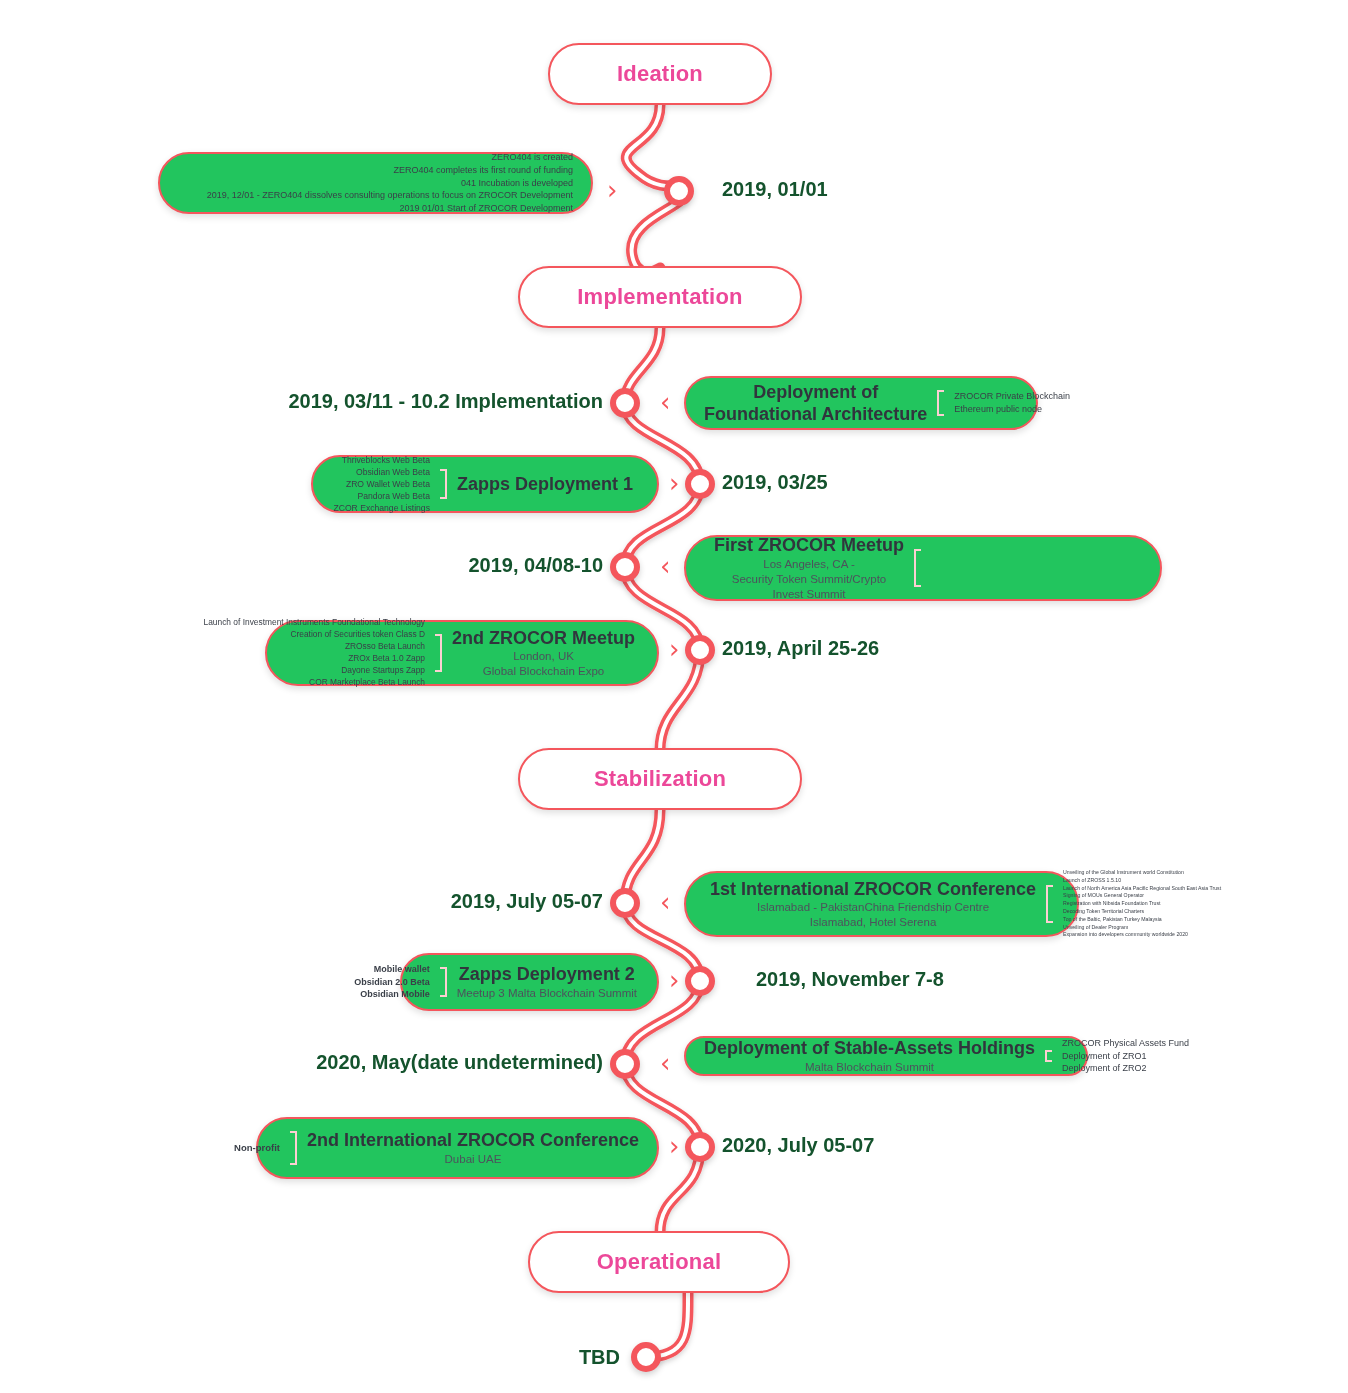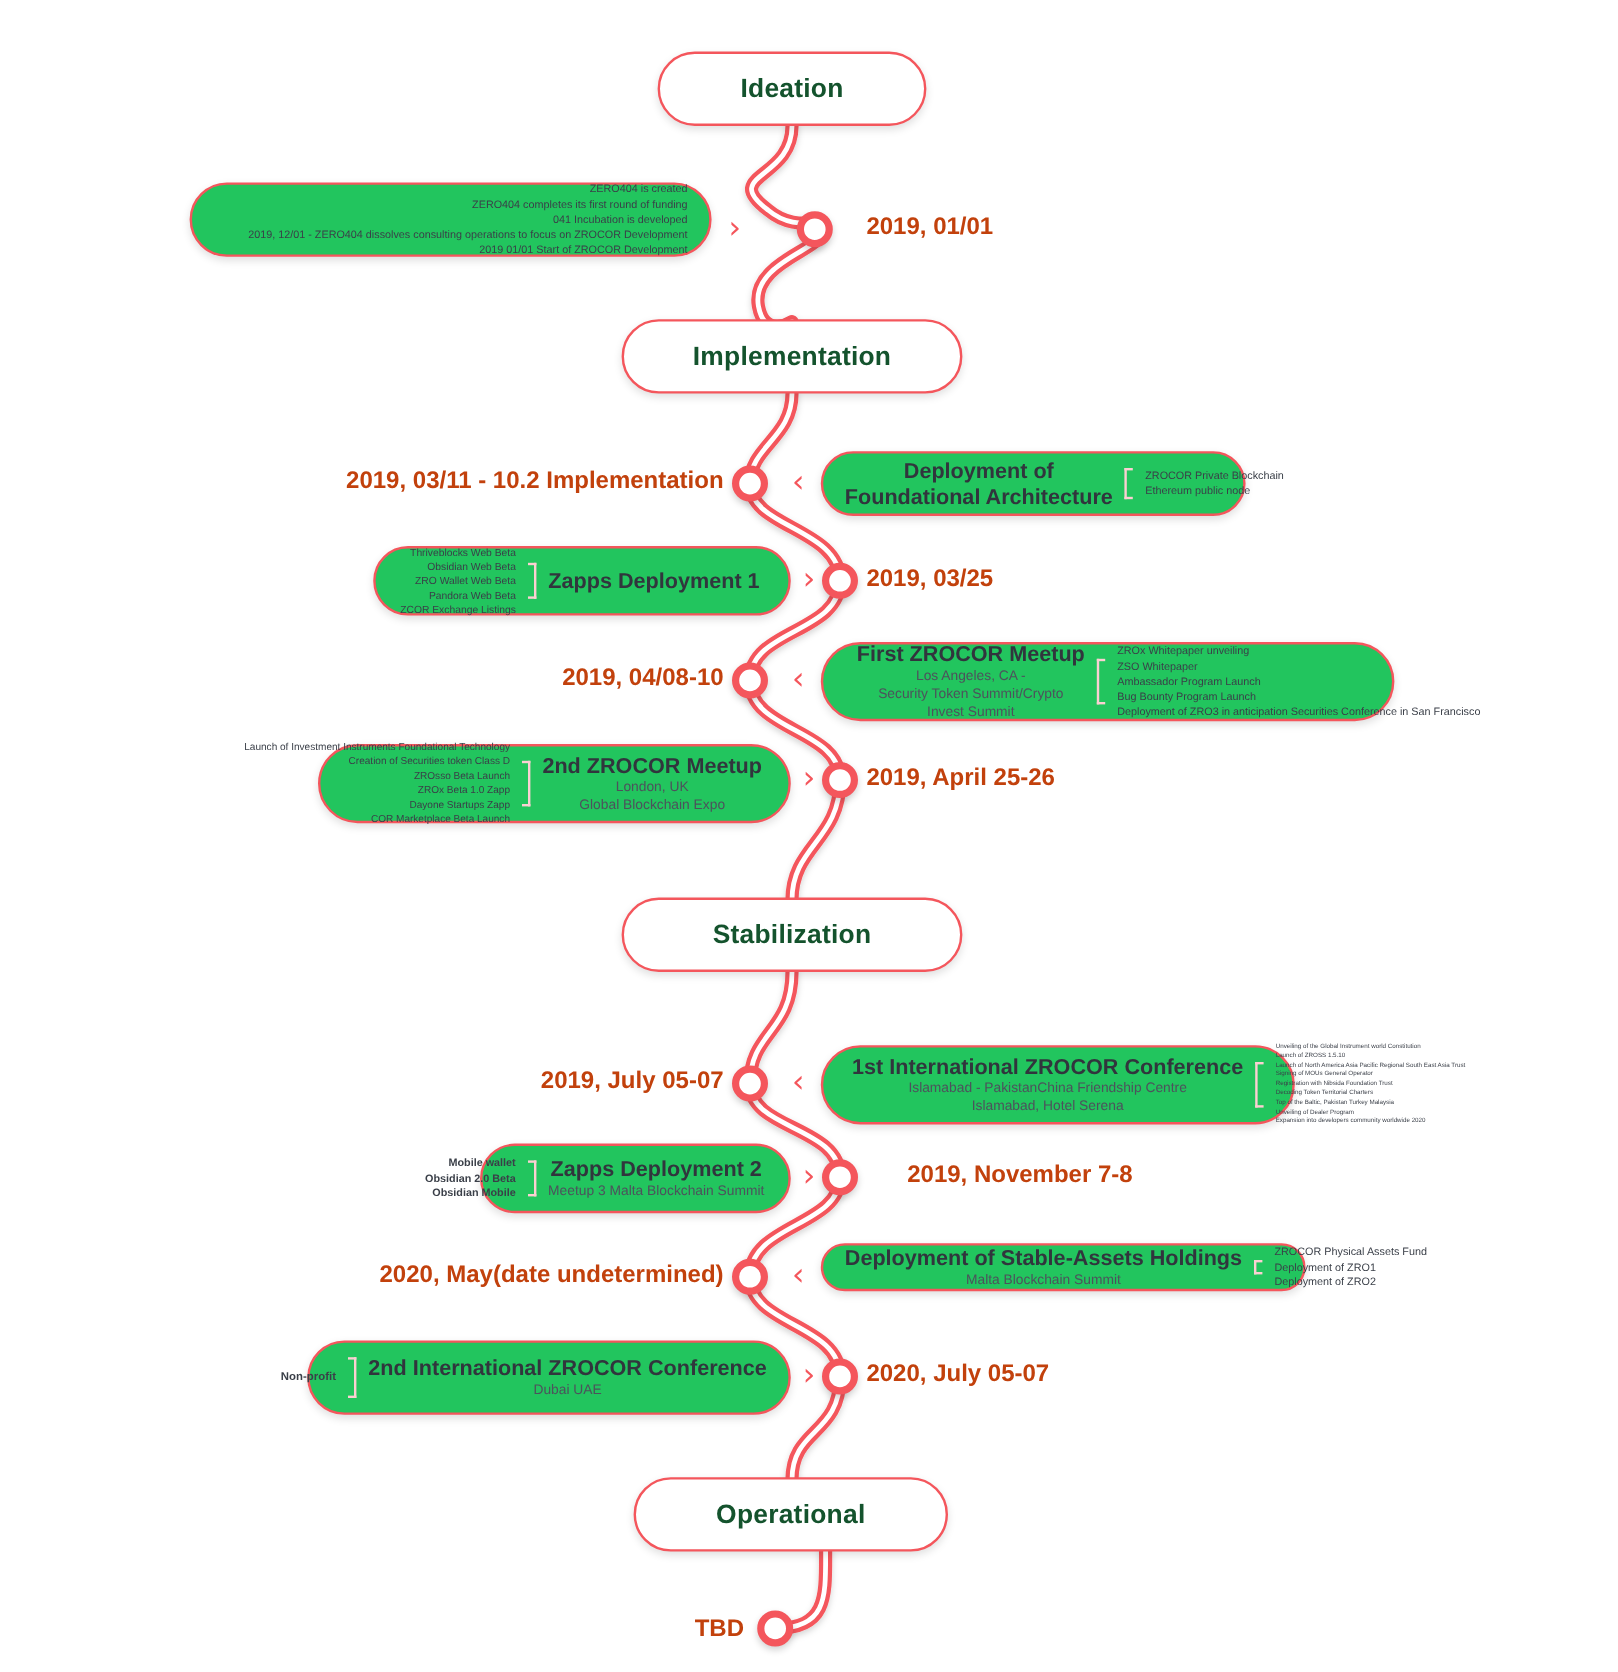--- a/index.html
+++ b/index.html
@@ -30,41 +30,41 @@
     border-radius: 40px;
     display: flex;
     align-items: center;
     justify-content: center;
     box-shadow: 0 3px 7px rgba(0,0,0,0.13);
     z-index: 5;
   }
   .phase-label {
     font-size: 22px;
     font-weight: bold;
-    color: #14532d;
+    color: #ec4899;
     letter-spacing: 0.2px;
   }
 
   
   .node {
     position: absolute;
     width: 30px; height: 30px;
     border-radius: 50%;
     background: #ffffff;
     border: 6px solid #f4565c;
     box-shadow: 0 3px 6px rgba(0,0,0,0.18);
     z-index: 9;
   }
 
   
   .date {
     position: absolute;
     font-size: 20px;
     font-weight: bold;
-    color: #c2410c;
+    color: #14532d;
     white-space: nowrap;
     z-index: 6;
   }
   .date.right { text-align: left; }
   .date.left  { text-align: right; }
 
   
   .chev {
     position: absolute;
     font-size: 26px;
@@ -257,27 +257,20 @@
   </div>
 
   <div class="card" style="left:684px; top:535px; width:478px; height:66px;">
     <div class="main ctr" style="flex:0 0 auto; padding-left:10px;">
       <span class="t1 blk">First ZROCOR Meetup</span>
       <span class="t2 blk">Los Angeles, CA -</span>
       <span class="t2 blk">Security Token Summit/Crypto</span>
       <span class="t2 blk">Invest Summit</span>
     </div>
     <div class="bracket"></div>
-    <div class="sub lines-right" style="flex:0 0 auto;">
-      <span class="blk">ZROx Whitepaper unveiling</span>
-      <span class="blk">ZSO Whitepaper</span>
-      <span class="blk">Ambassador Program Launch</span>
-      <span class="blk">Bug Bounty Program Launch</span>
-      <span class="blk">Deployment of ZRO3 in anticipation Securities Conference in San Francisco</span>
-    </div>
   </div>
 
   <div class="card" style="left:265px; top:620px; width:394px; height:66px; justify-content:flex-end;">
     <div class="sub lines-left" style="flex:0 0 auto; font-size:8.4px;">
       <span class="blk">Launch of Investment Instruments Foundational Technology</span>
       <span class="blk">Creation of Securities token Class D</span>
       <span class="blk">ZROsso Beta Launch</span>
       <span class="blk">ZROx Beta 1.0 Zapp</span>
       <span class="blk">Dayone Startups Zapp</span>
       <span class="blk">COR Marketplace Beta Launch</span>

